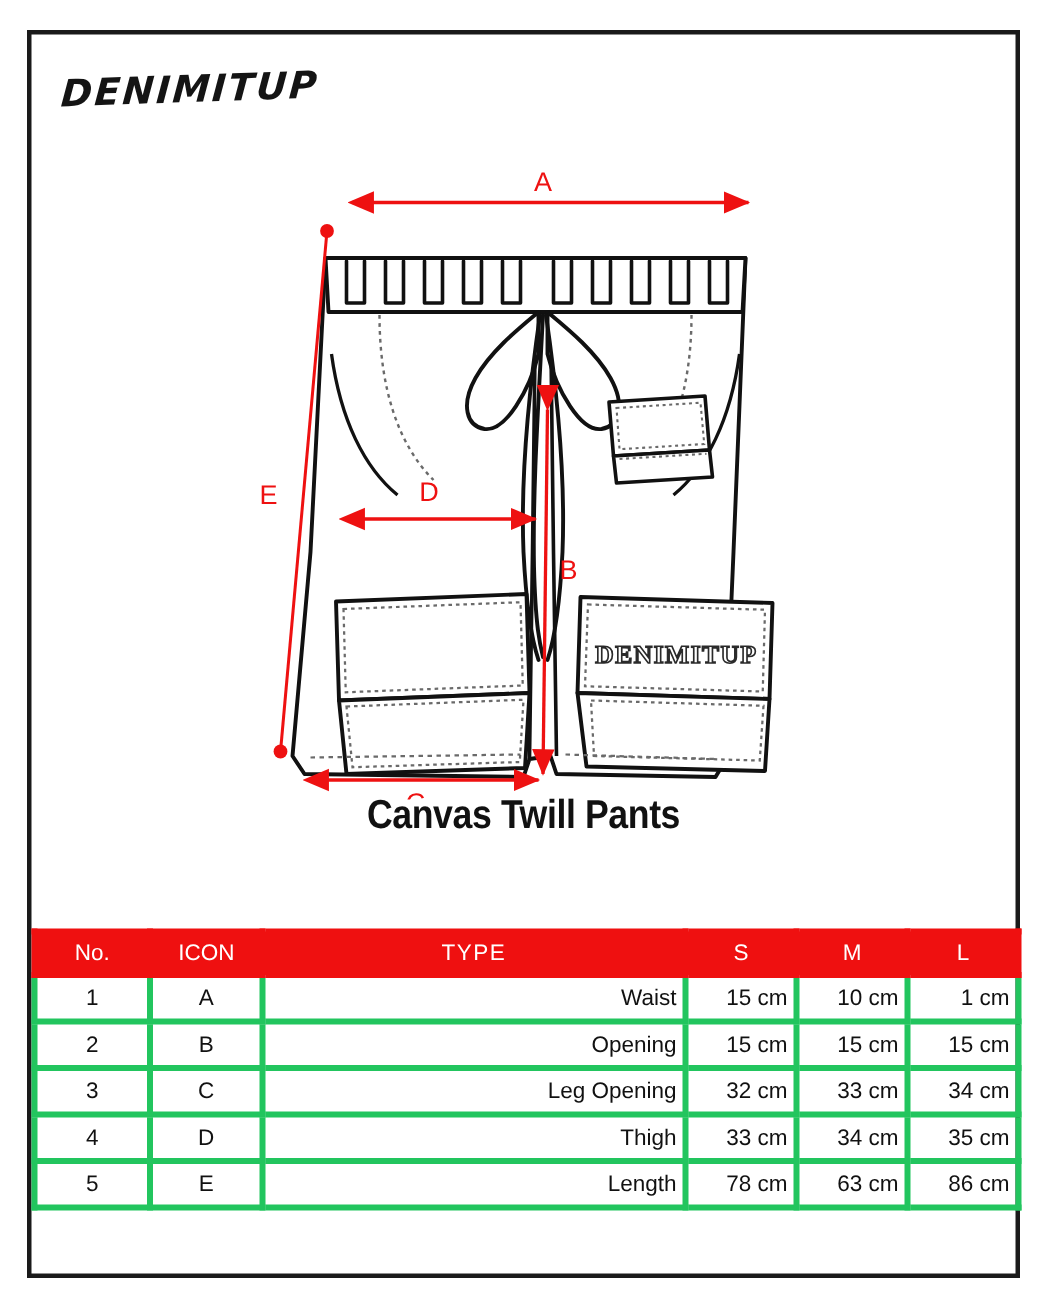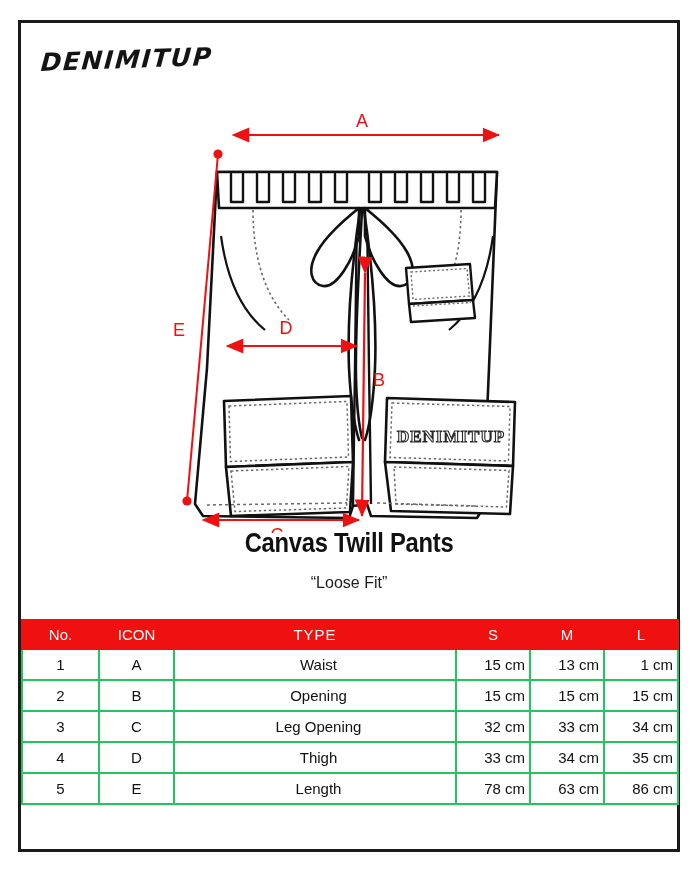--- a/index.html
+++ b/index.html
@@ -85,42 +85,42 @@
   #measurement-table {
     position: absolute;
     left: 0px;
     top: 596px;
     width: 656px;
     border-collapse: collapse;
     table-layout: fixed;
   }
   #measurement-table th,
   #measurement-table td {
-    border: 2px solid #22c55e;
+    border: 4px solid #22c55e;
     height: 31px;
     font-size: 15px;
     color: #111111;
     padding: 0 4px;
     box-sizing: border-box;
   }
   #measurement-table thead th {
     background: #ef1010;
     color: #ffffff;
     font-weight: 400;
     font-size: 15px;
     border-color: #ef1010;
     text-align: center;
     height: 29px;
   }
   #measurement-table thead th.col-type { letter-spacing: 1px; }
   .col-no    { width: 77px;  text-align: center; }
   .col-icon  { width: 75px;  text-align: center; }
   .col-type  { width: 282px; text-align: left; padding-left: 11px; }
   .col-size  { width: 74px;  text-align: right; }
-  #measurement-table td.col-type { text-align: center; padding-left: 11px; }
+  #measurement-table td.col-type { text-align: right; padding-left: 11px; }
   #measurement-table tr.spacer-row td {
     height: 32px;
     border-left: none;
     border-right: none;
     border-bottom: none;
   }
 </style>
 </head>
 <body>
 
@@ -253,40 +253,39 @@
 
       <line x1="344" y1="205" x2="341" y2="448" stroke="#ee1111" stroke-width="2.2" marker-start="url(#arrR)" marker-end="url(#arrR)"></line>
       <text x="358" y="318" text-anchor="middle" font-size="18" font-family="&quot;Liberation Sans&quot;, sans-serif" fill="#ee1111">B</text>
 
       <line x1="184" y1="452" x2="338" y2="452" stroke="#ee1111" stroke-width="2.2" marker-start="url(#arrL)" marker-end="url(#arrR)"></line>
       <text x="256" y="473" text-anchor="middle" font-size="18" font-family="&quot;Liberation Sans&quot;, sans-serif" fill="#ee1111">C</text>
     </svg>
   </div>
 
   <div id="product-title">Canvas Twill Pants</div>
-  <div id="product-fit">“Loose Fit”</div>
 
   <table id="measurement-table">
     <thead>
       <tr>
         <th class="col-no">No.</th>
         <th class="col-icon">ICON</th>
         <th class="col-type" style="text-align:center">TYPE</th>
         <th class="col-size">S</th>
         <th class="col-size">M</th>
         <th class="col-size">L</th>
       </tr>
     </thead>
     <tbody id="measurement-table-body">
       <tr>
         <td class="col-no">1</td>
         <td class="col-icon">A</td>
         <td class="col-type">Waist</td>
         <td class="col-size">15  cm</td>
-        <td class="col-size">13 cm</td>
+        <td class="col-size">10 cm</td>
         <td class="col-size">1 cm</td>
       </tr>
       <tr>
         <td class="col-no">2</td>
         <td class="col-icon">B</td>
         <td class="col-type">Opening</td>
         <td class="col-size">15  cm</td>
         <td class="col-size">15 cm</td>
         <td class="col-size">15 cm</td>
       </tr>

